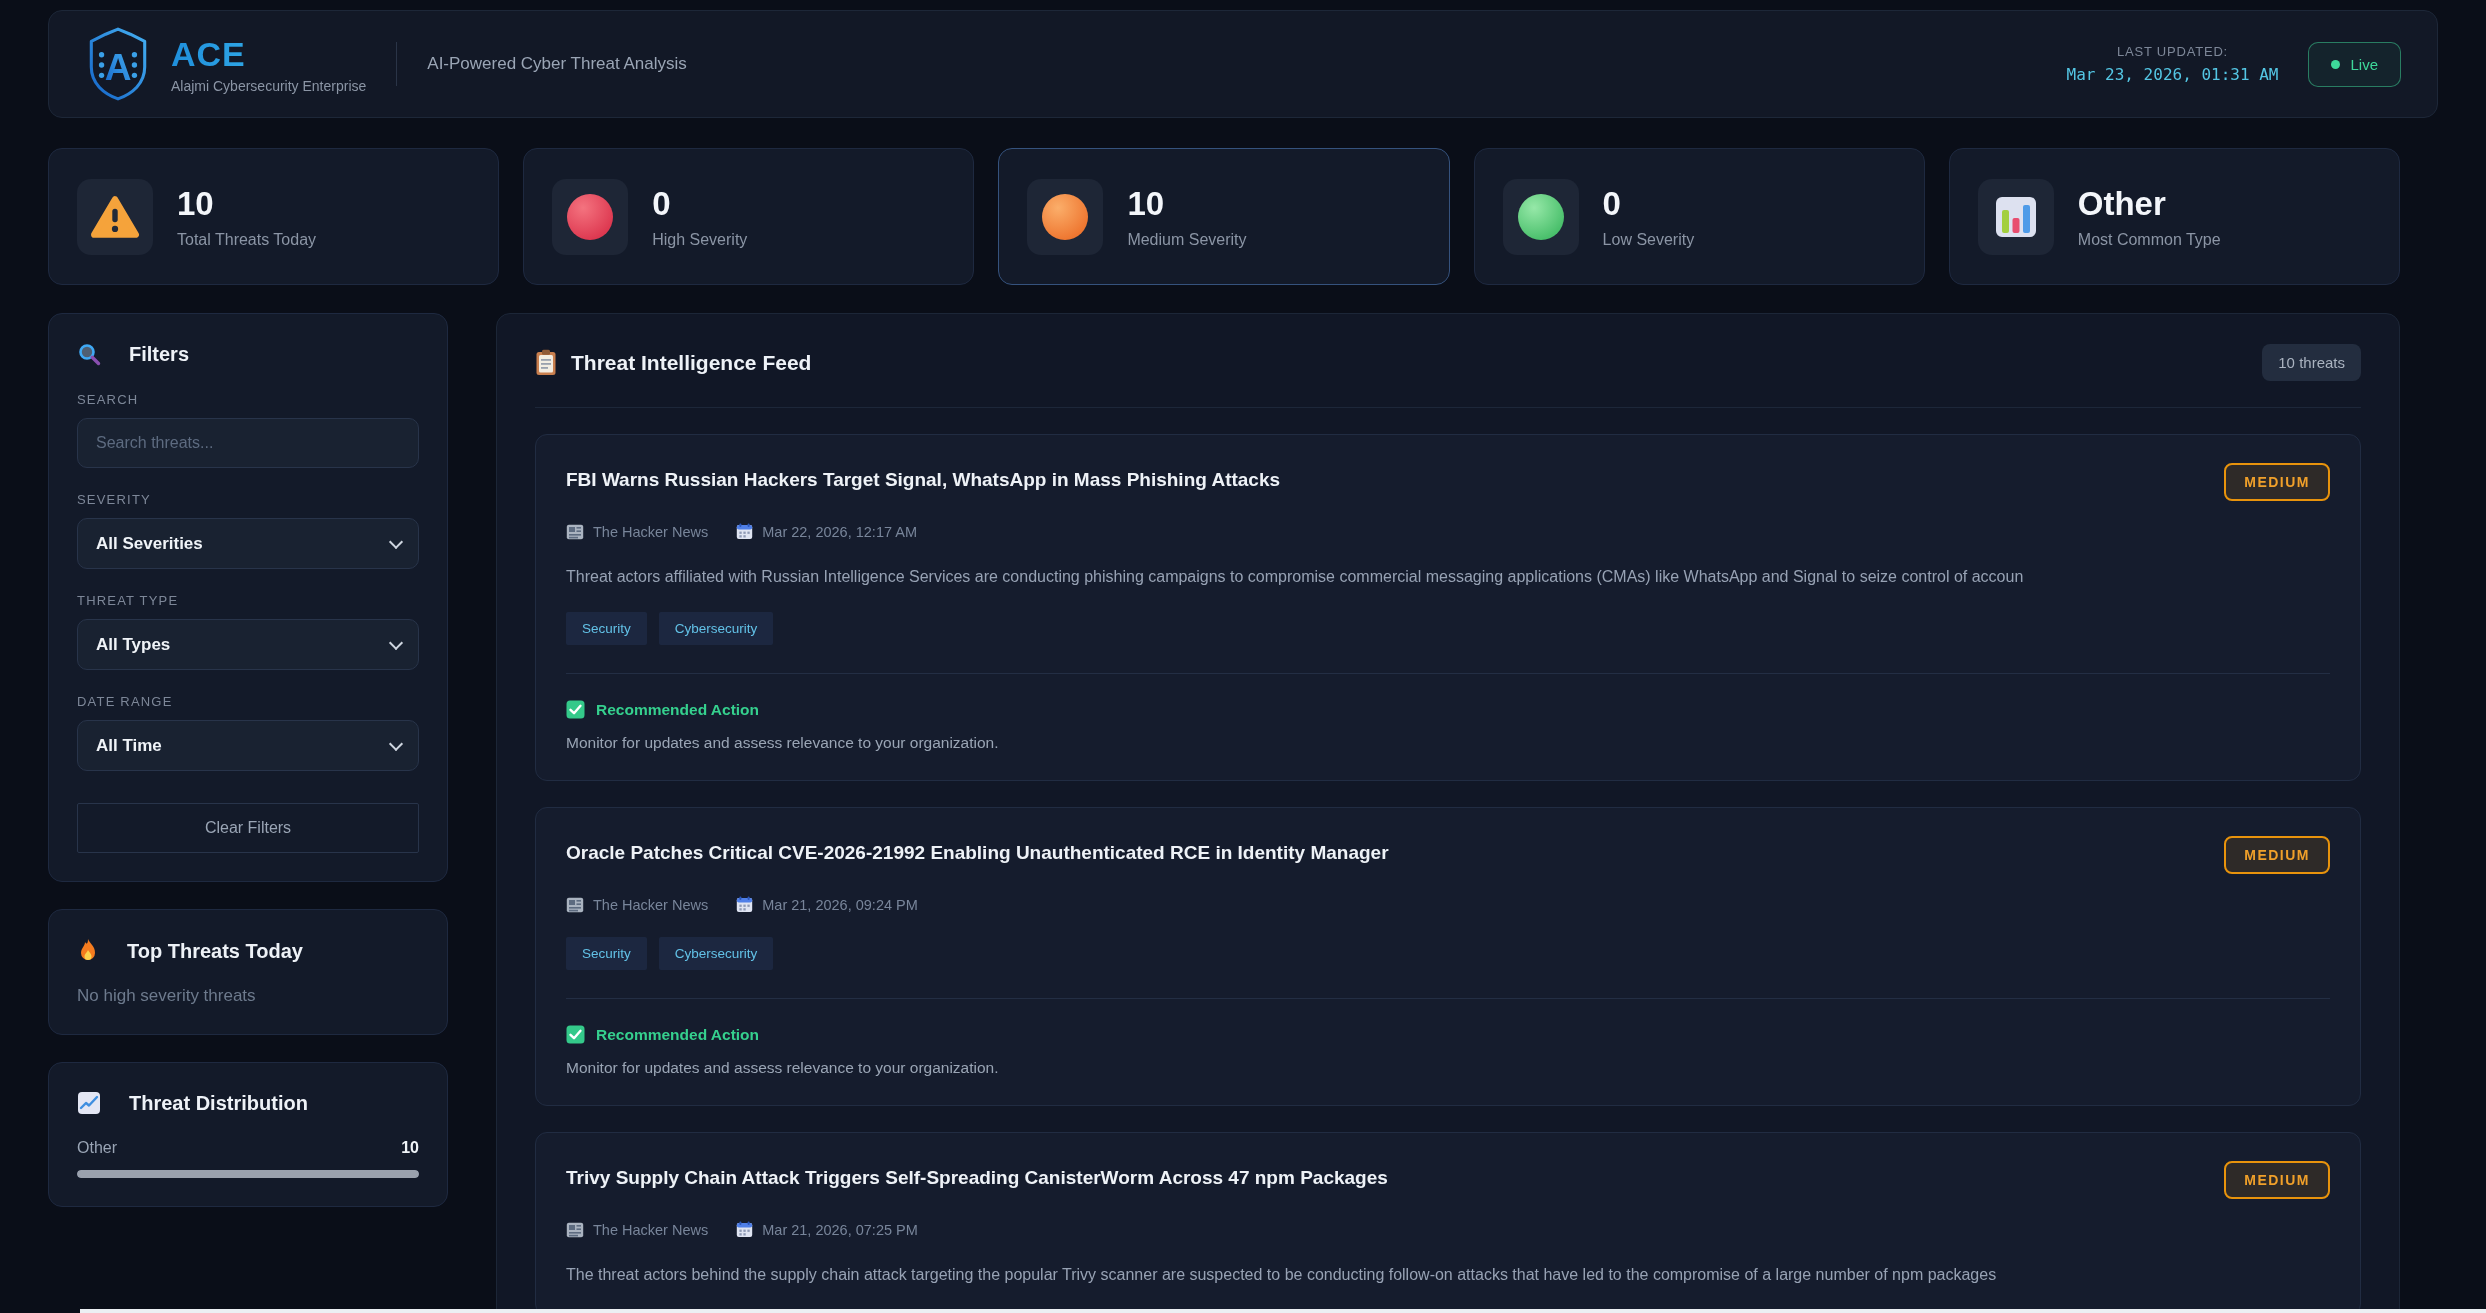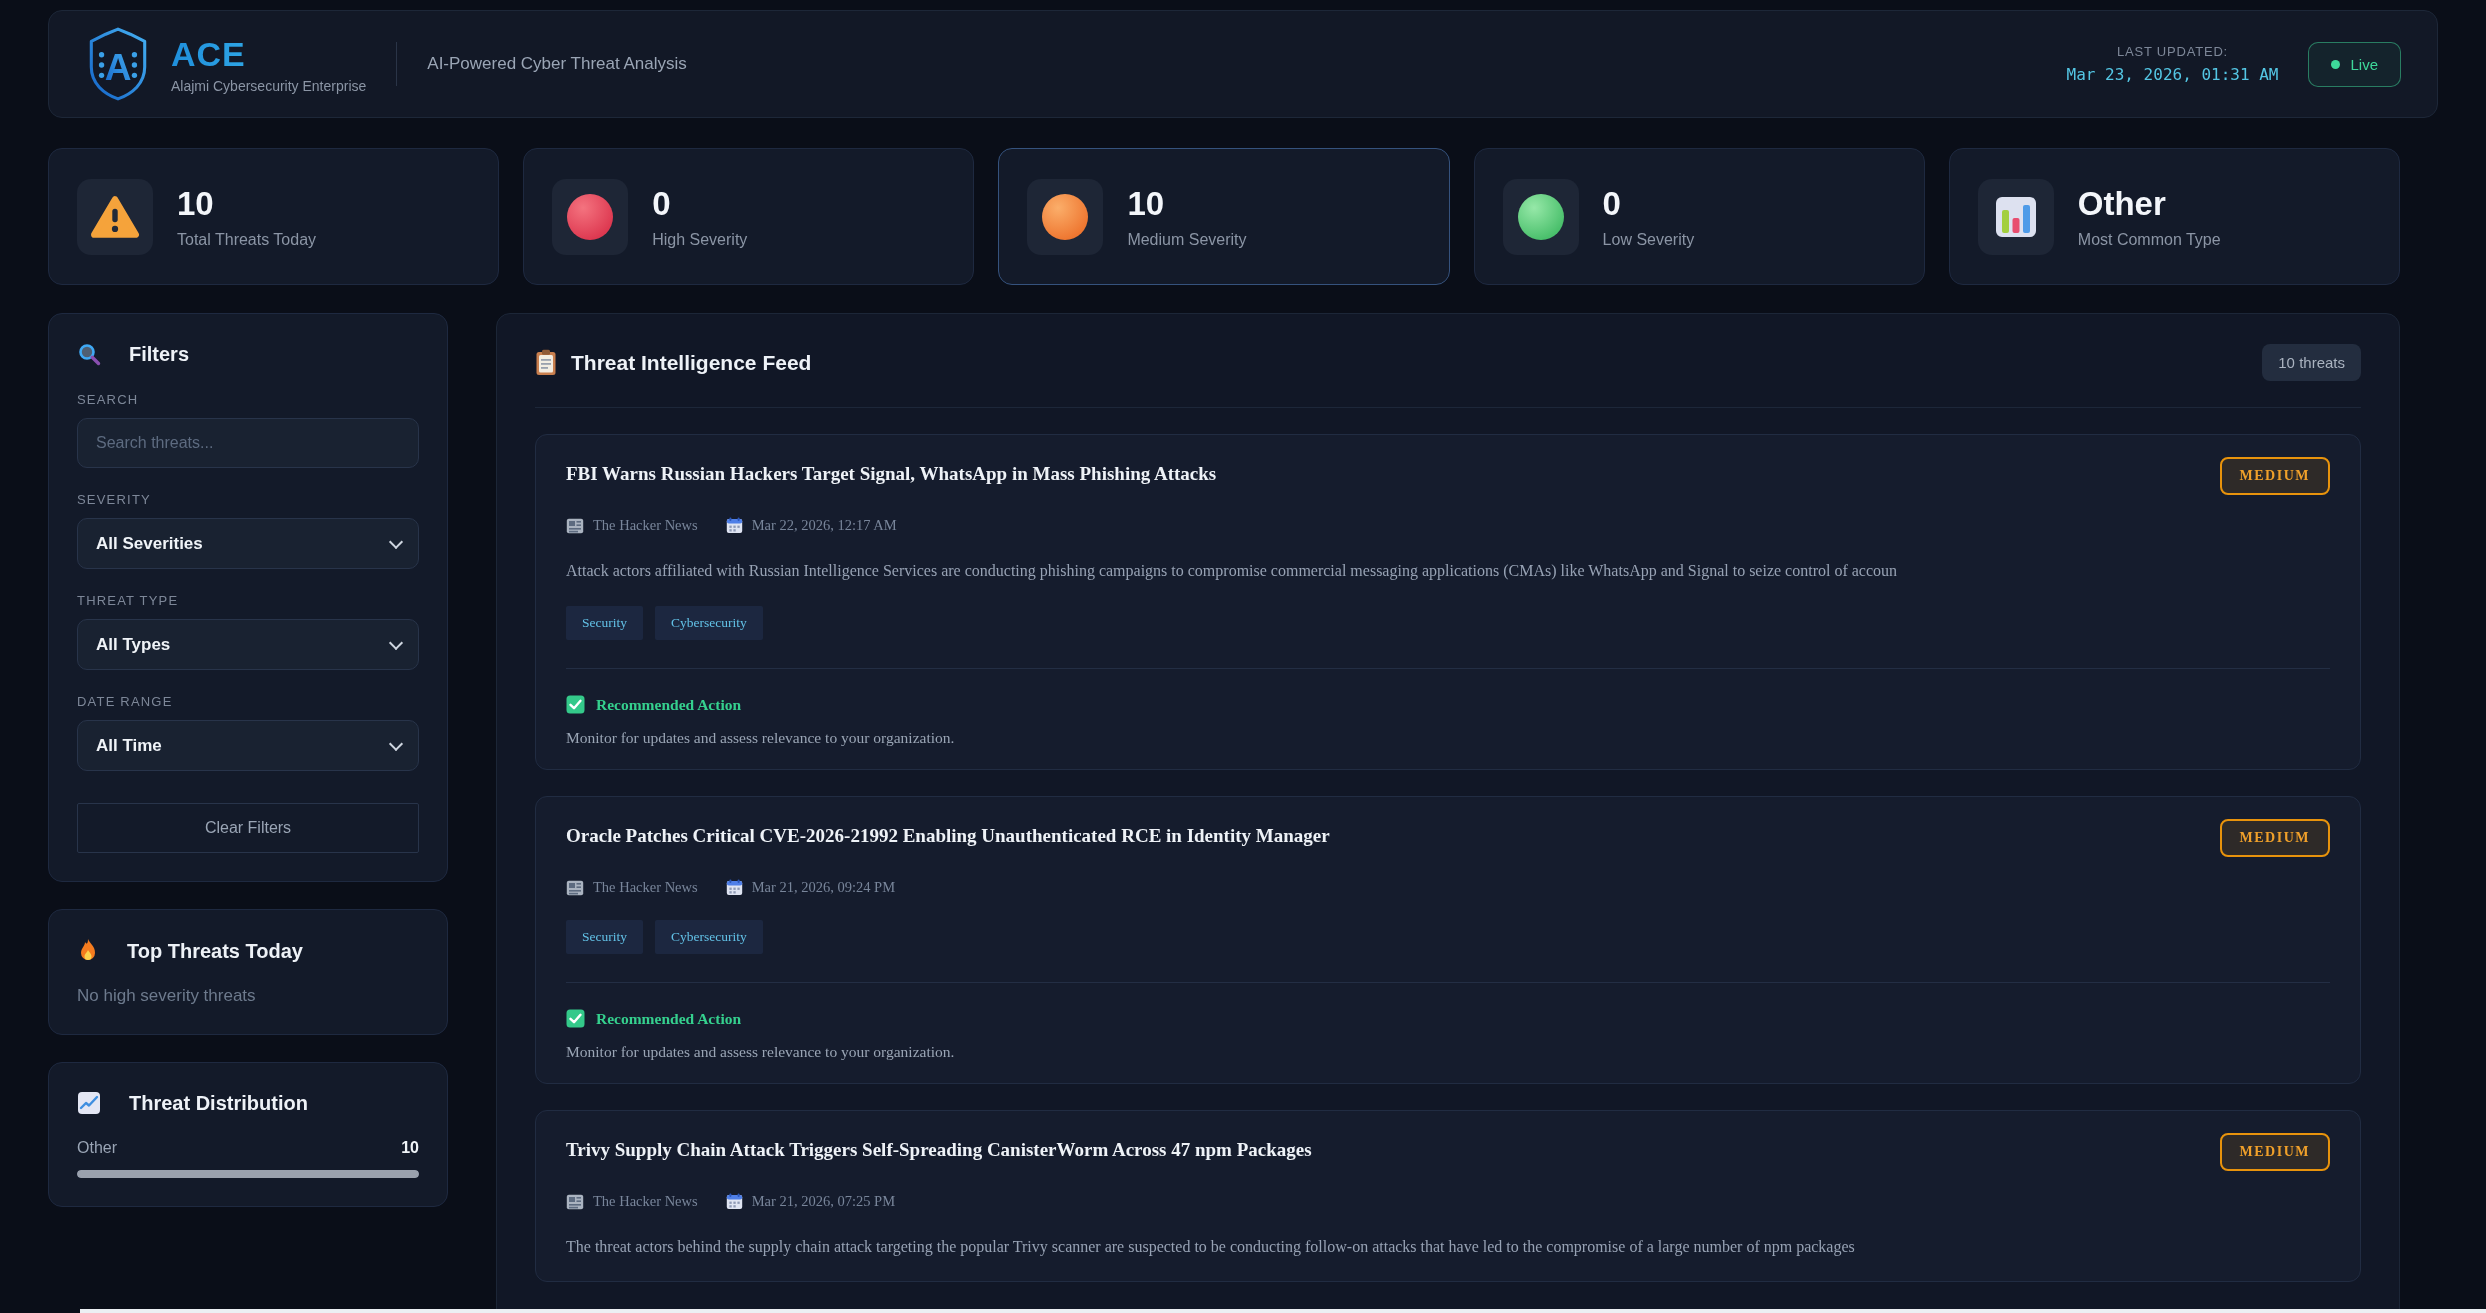--- a/index.html
+++ b/index.html
@@ -101,21 +101,21 @@
     flex:1; background:#111726; border:1px solid #1c2637; border-radius:14px;
     padding:30px 38px; min-height:1500px;
   }
   .feed-header { display:flex; align-items:center; justify-content:space-between; }
   .feed-title { display:flex; align-items:center; gap:14px; font-size:21px; font-weight:bold; }
   .count-pill { background:#232d3f; border-radius:8px; padding:10px 16px; font-size:15px; color:#aab3c0; }
   .feed-divider { border-bottom:1px solid #1d2739; margin-top:26px; }
 
   .threat-card {
     margin-top:26px; background:#151c2d; border:1px solid #212c42; border-radius:12px;
-    padding:22px 30px; cursor:pointer;font-family:Liberation Serif, serif;
+    padding:28px 30px; cursor:pointer;
   }
   .t-head { display:flex; justify-content:space-between; align-items:flex-start; gap:30px; }
   .t-title { font-size:19px; font-weight:bold; color:#eef2f7; line-height:1.4; padding-top:4px; }
   .sev-badge {
     flex:none; border:2px solid #e8930c; color:#f0a02a; background:rgba(232,147,12,0.12);
     border-radius:8px; padding:9px 18px; font-size:14px; font-weight:bold; letter-spacing:1.5px;
   }
   .t-meta { margin-top:22px; display:flex; align-items:center; gap:28px; font-size:14.5px; color:#78859a; }
   .meta-item { display:flex; align-items:center; gap:9px; }
   .t-desc {
@@ -363,21 +363,21 @@
                   <rect x="3.4" y="8.6" width="2.3" height="2.3" fill="#8e99b5"></rect>
                   <rect x="7.4" y="8.6" width="2.3" height="2.3" fill="#8e99b5"></rect>
                   <rect x="11.4" y="8.6" width="2.3" height="2.3" fill="#8e99b5"></rect>
                   <rect x="3.4" y="12.2" width="2.3" height="2.3" fill="#8e99b5"></rect>
                   <rect x="7.4" y="12.2" width="2.3" height="2.3" fill="#8e99b5"></rect>
                 </svg>
             </span>
             <span>Mar 22, 2026, 12:17 AM</span>
           </span>
         </div>
-        <div class="t-desc">Attack actors affiliated with Russian Intelligence Services are conducting phishing campaigns to compromise commercial messaging applications (CMAs) like WhatsApp and Signal to seize control of accoun</div>
+        <div class="t-desc">Threat actors affiliated with Russian Intelligence Services are conducting phishing campaigns to compromise commercial messaging applications (CMAs) like WhatsApp and Signal to seize control of accoun</div>
         <div class="t-tags">
           <span class="tag">Security</span>
           <span class="tag">Cybersecurity</span>
         </div>
         <div class="t-divider"></div>
         <div class="action-label">
           <span class="icon">
             <svg width="19" height="19" viewBox="0 0 19 19">
                 <rect x="0.5" y="0.5" width="18" height="18" rx="3.5" fill="#34c98a"></rect>
                 <path d="M4.5 9.8 L8 13.2 L14.5 5.8" fill="none" stroke="#ffffff" stroke-width="2.4" stroke-linecap="round" stroke-linejoin="round"></path>

